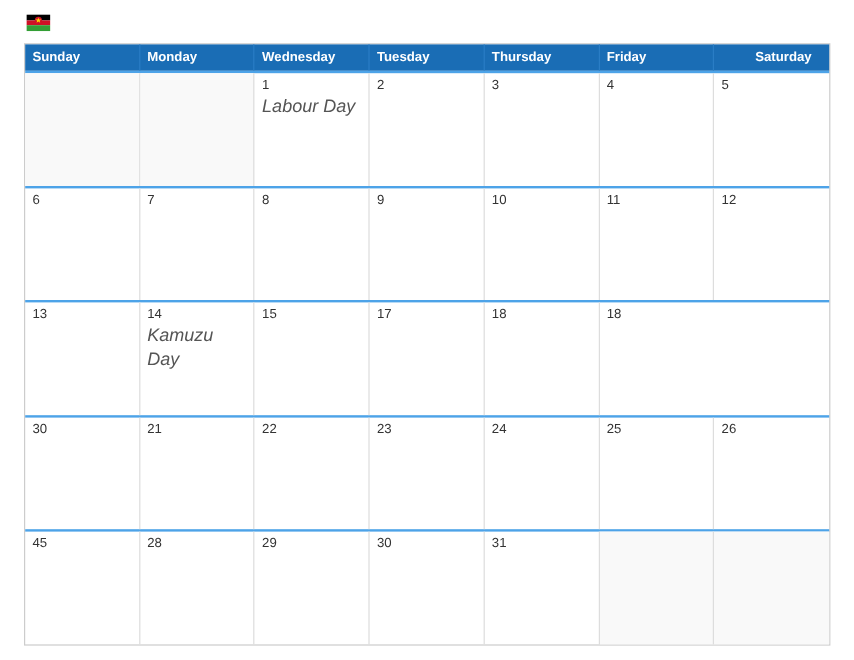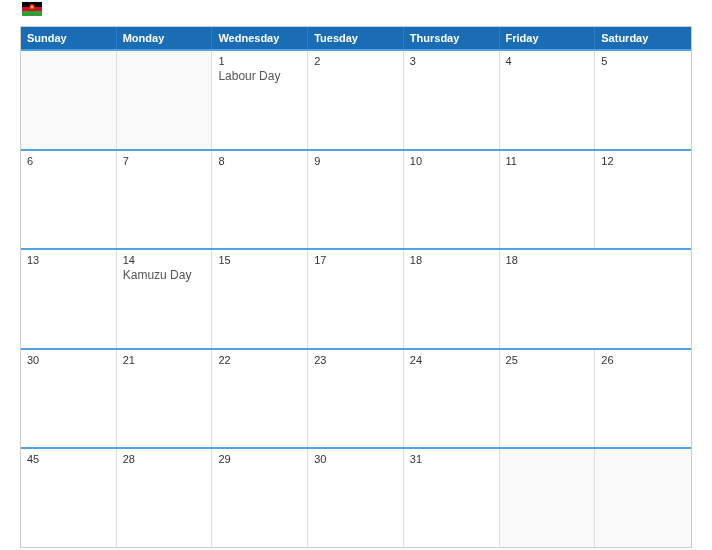--- a/index.html
+++ b/index.html
@@ -6,21 +6,21 @@
     body {
       width: 712px;
       height: 550px;
       background: #fff;
       font-family: Arial, sans-serif;
       overflow: hidden;
     }
     .page {
       width: 712px;
       height: 550px;
-      padding: 2px 20px;
+      padding: 12px 20px;
       display: flex;
       flex-direction: column;
     }
     .header {
       display: flex;
       align-items: center;
       justify-content: space-between;
       margin-bottom: 10px;
     }
     .logo {
@@ -72,20 +72,21 @@
     .cal-header-cell {
       color: #fff;
       font-size: 11px;
       font-weight: bold;
       padding: 5px 6px;
       text-align: left;
       border-right: 1px solid #2a7dc5;
     }
     .cal-header-cell:last-child {
       border-right: none;
+      margin-left: 28px;
     }
     .cal-body {
       display: flex;
       flex-direction: column;
       flex: 1;
     }
     .cal-row {
       display: grid;
       grid-template-columns: repeat(7, 1fr);
       flex: 1;
@@ -103,24 +104,25 @@
     .cal-cell:last-child {
       border-right: none;
     }
     .day-number {
       font-size: 11px;
       color: #333;
       display: block;
       margin-bottom: 2px;
     }
     .holiday-text {
-      font-size: 12px;
+      font-size: 15px;
       color: #555;
       display: block;
       line-height: 1.3;
+      font-style: italic;
     }
     .empty-cell {
       background: #f9f9f9;
     }
   </style>
 </head>
 <body>
 
 <div class="page">
   <div class="header">

